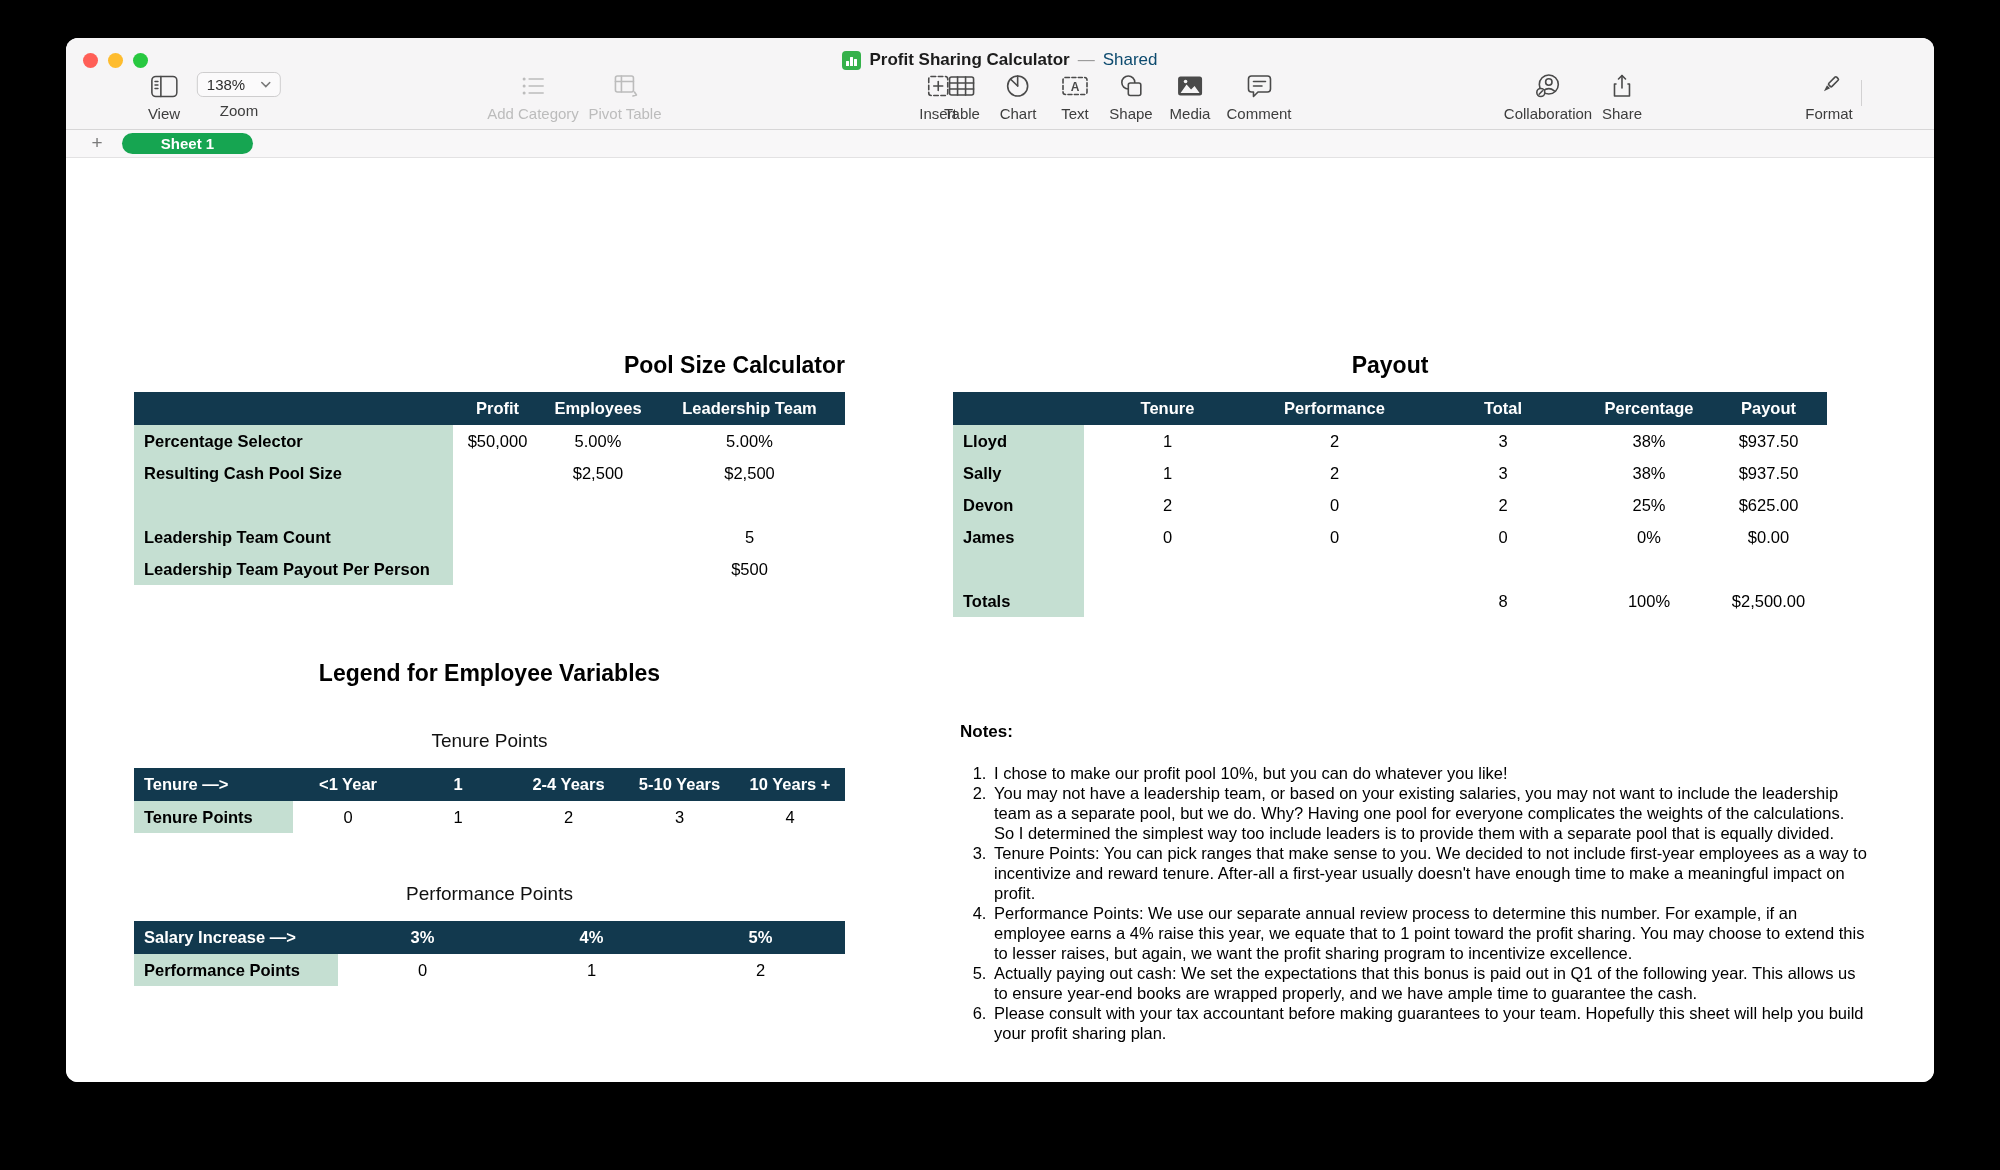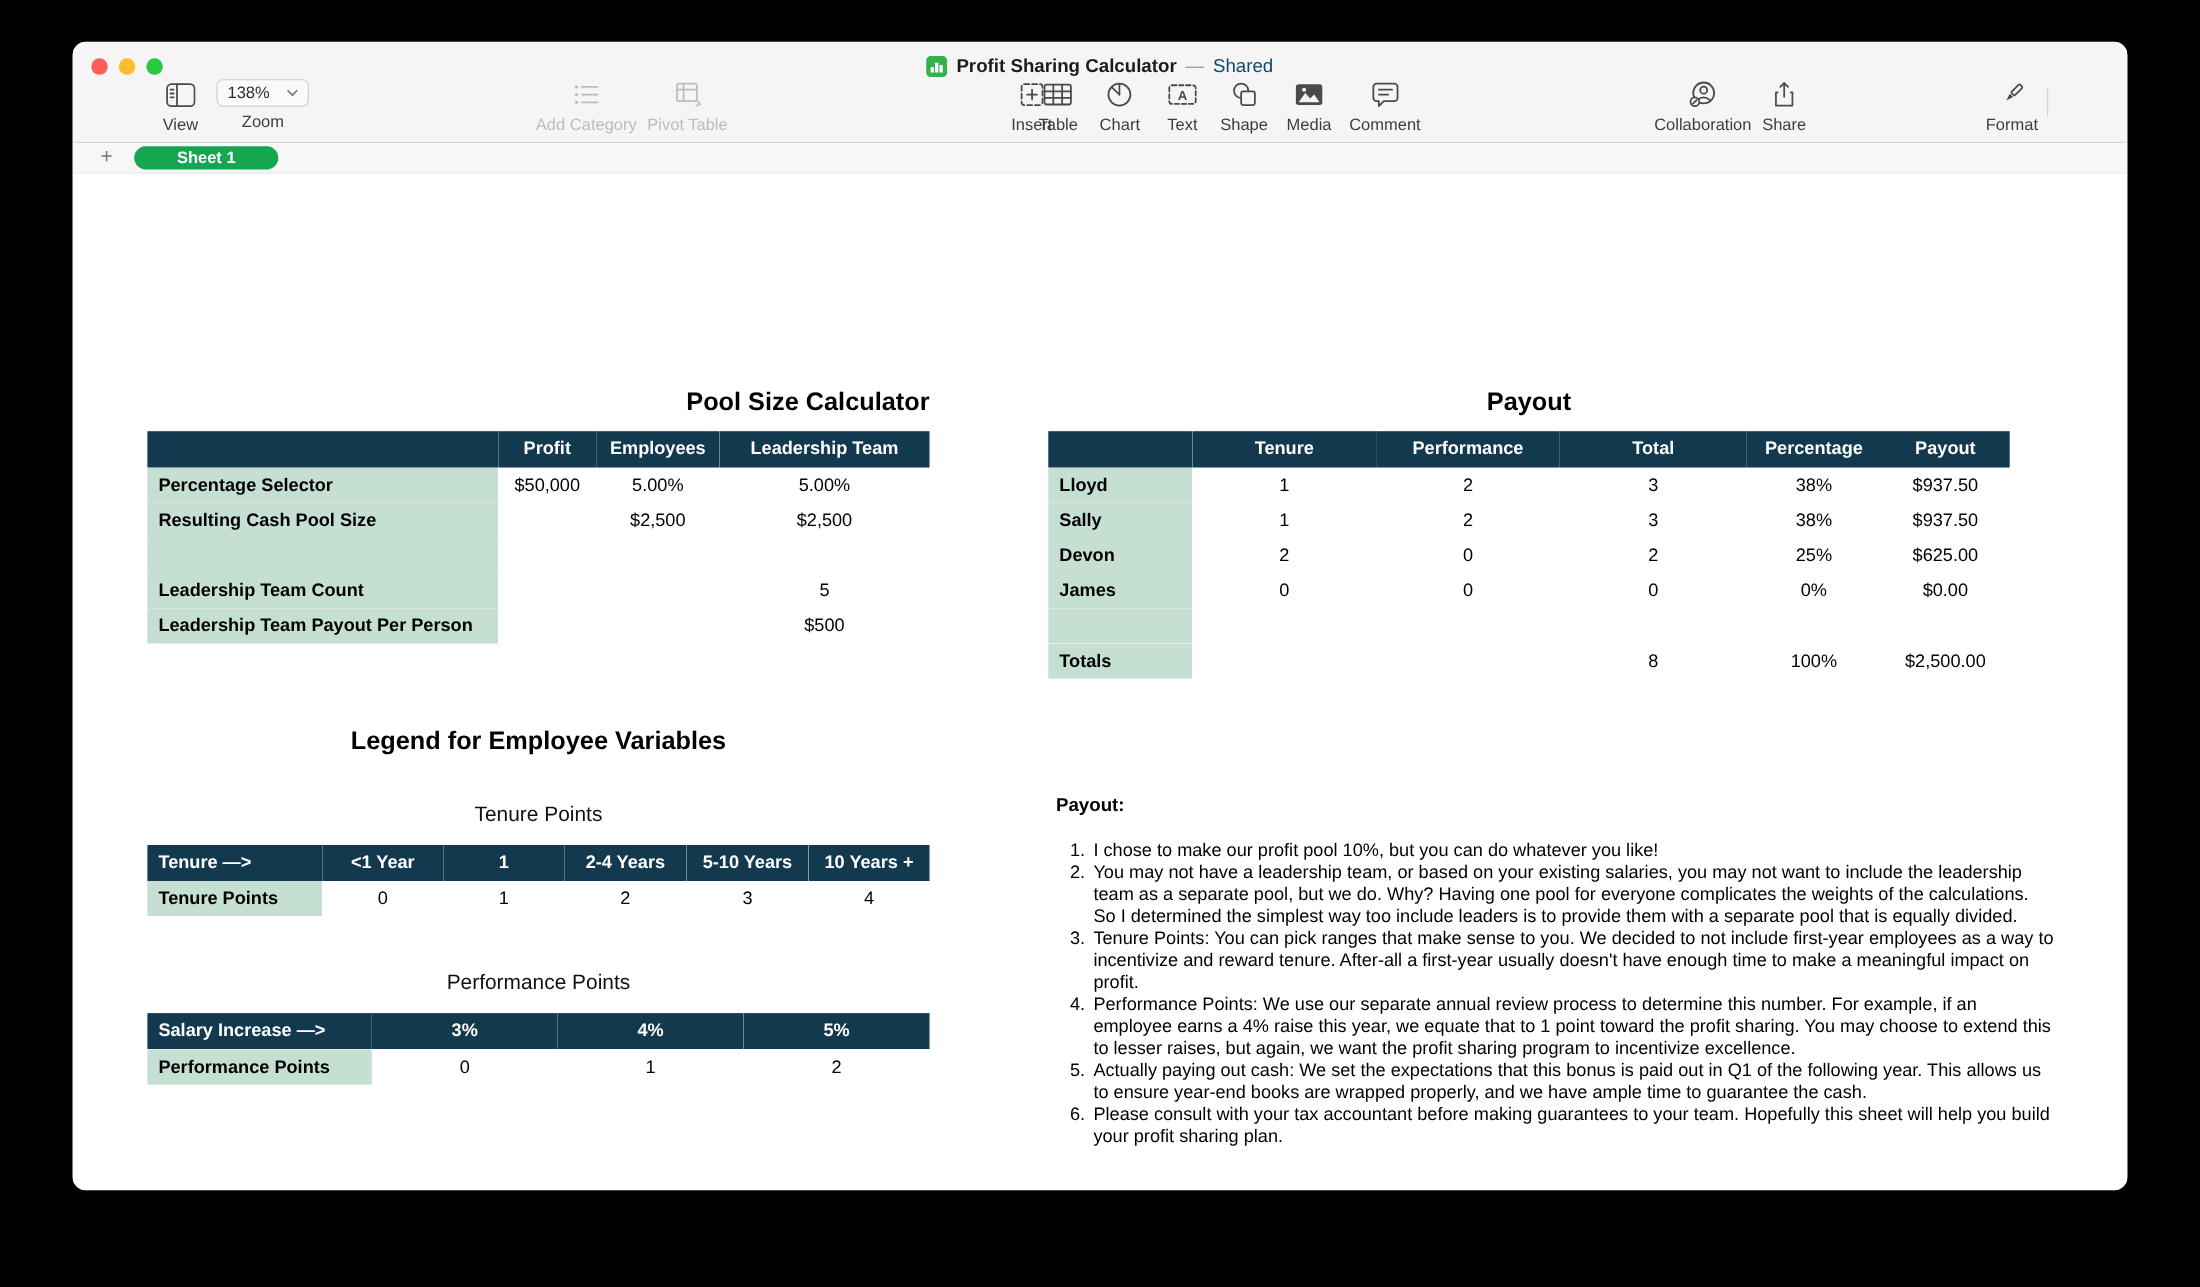--- a/index.html
+++ b/index.html
@@ -440,21 +440,21 @@
           <tr>
             <td>Performance Points</td>
             <td>0</td>
             <td>1</td>
             <td>2</td>
           </tr>
         </tbody>
       </table>
 
     <div class="notes">
-      <p class="notes-heading">Payout:</p>
+      <p class="notes-heading">Notes:</p>
       <ol>
           <li>I chose to make our profit pool 10%, but you can do whatever you like!</li>
           <li>You may not have a leadership team, or based on your existing salaries, you may not want to include the leadership team as a separate pool, but we do. Why? Having one pool for everyone complicates the weights of the calculations. So I determined the simplest way too include leaders is to provide them with a separate pool that is equally divided.</li>
           <li>Tenure Points: You can pick ranges that make sense to you. We decided to not include first-year employees as a way to incentivize and reward tenure. After-all a first-year usually doesn't have enough time to make a meaningful impact on profit.</li>
           <li>Performance Points: We use our separate annual review process to determine this number. For example, if an employee earns a 4% raise this year, we equate that to 1 point toward the profit sharing. You may choose to extend this to lesser raises, but again, we want the profit sharing program to incentivize excellence.</li>
           <li>Actually paying out cash: We set the expectations that this bonus is paid out in Q1 of the following year. This allows us to ensure year-end books are wrapped properly, and we have ample time to guarantee the cash.</li>
           <li>Please consult with your tax accountant before making guarantees to your team. Hopefully this sheet will help you build your profit sharing plan.</li>
         </ol>
     </div>
 

